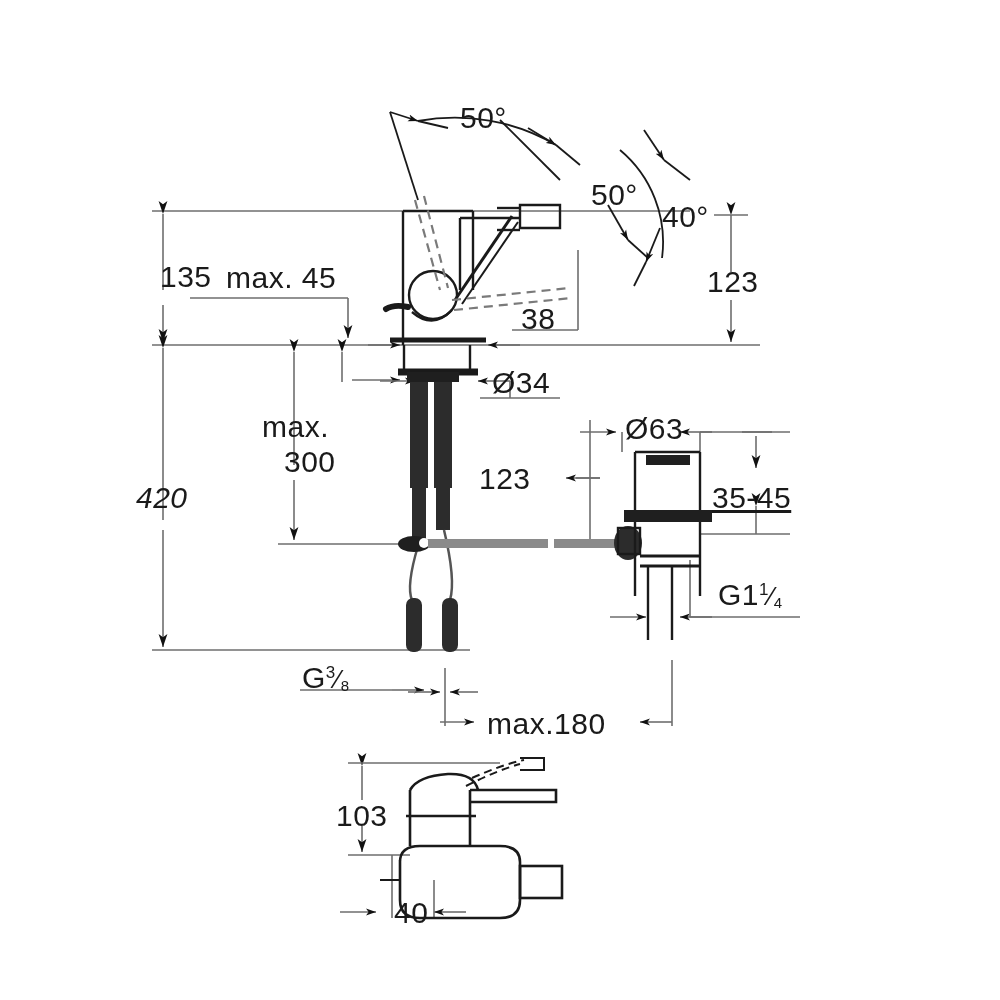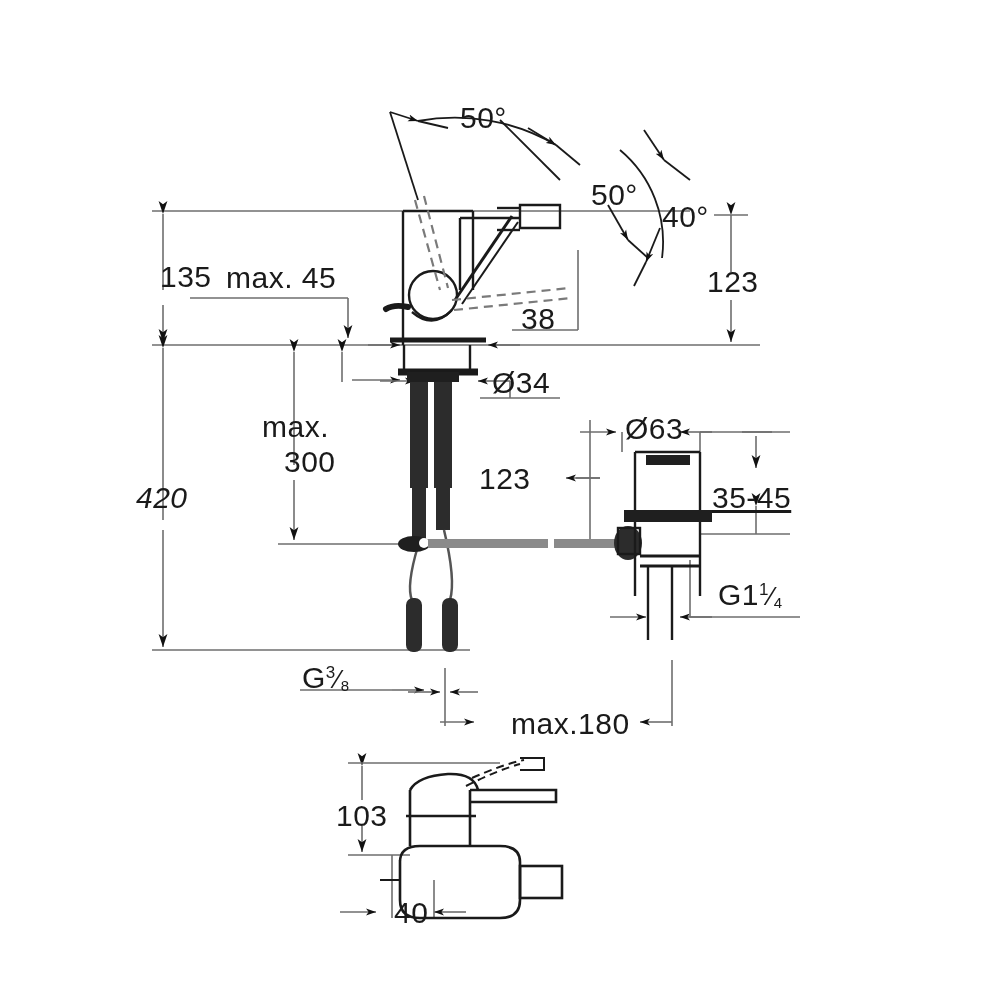--- a/index.html
+++ b/index.html
@@ -275,19 +275,19 @@
       <span>G1</span><span class="num">1</span><span class="sl">⁄</span><span class="den">4</span>
     </span>
   </div>
 
   <div class="dim-label" style="left:302px; top:661px;">
     <span class="frac">
       <span>G</span><span class="num">3</span><span class="sl">⁄</span><span class="den">8</span>
     </span>
   </div>
 
-  <div class="dim-label sz-lg" style="left:487px; top:707px;margin-left:24px;">max.180</div>
+  <div class="dim-label sz-lg" style="left:487px; top:707px;">max.180</div>
 
   <div class="dim-label sz-lg" style="left:336px; top:799px;text-align:right;">103</div>
 
   <div class="dim-label sz-lg" style="left:394px; top:896px;">40</div>
 
 </div>
 
 </body></html>

